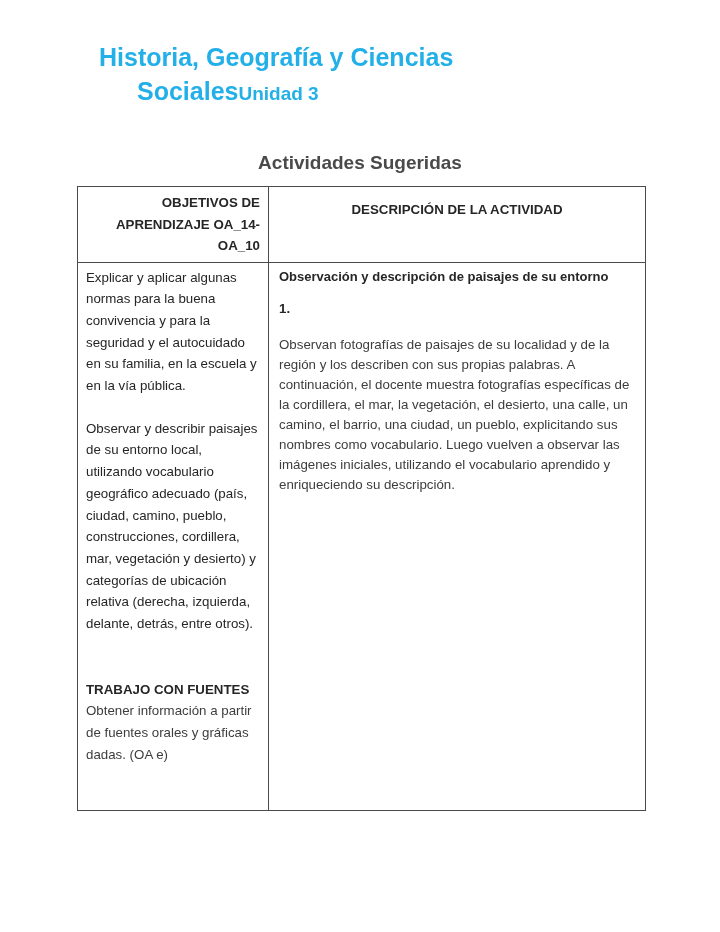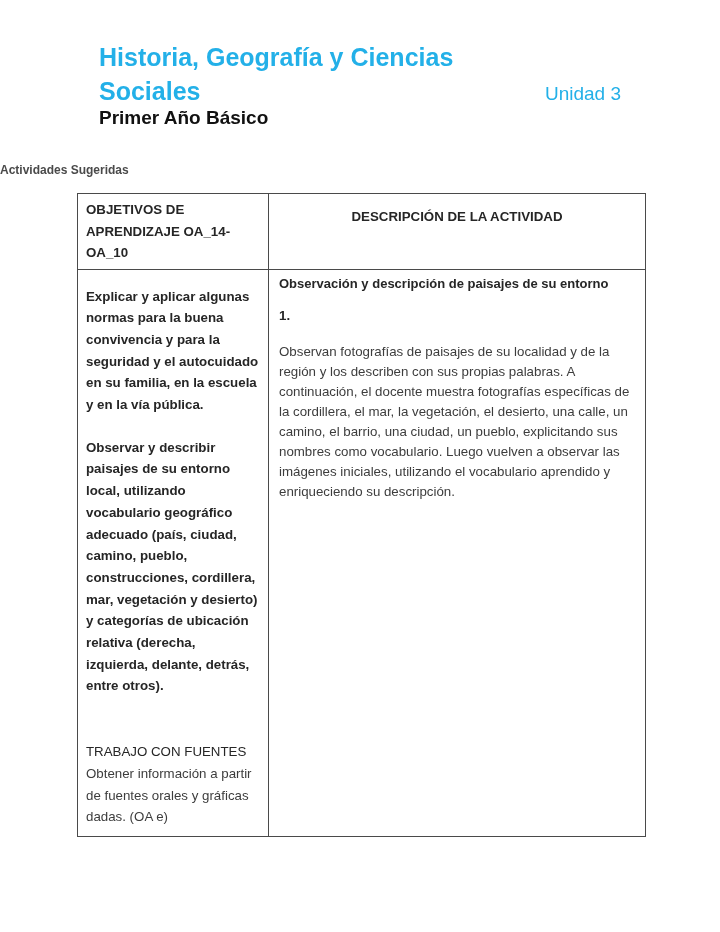--- a/index.html
+++ b/index.html
@@ -25,51 +25,51 @@
     padding: 38px 99px 0 99px;
   }
   .title-line1 {
     color: #23b0e8;
     font-size: 25px;
     font-weight: bold;
     line-height: 39px;
   }
   .header-row {
     display: flex;
-    justify-content: space-between;
     align-items: baseline;
+    margin-left: 38px;
   }
   .title-line2 {
     color: #23b0e8;
     font-size: 25px;
     font-weight: bold;
     line-height: 28px;
   }
   .unit-label {
     color: #23b0e8;
     font-size: 19px;
-    font-weight: normal;
+    font-weight: bold;
   }
   .course-label {
     color: #111111;
     font-size: 19px;
     font-weight: bold;
     line-height: 26px;
   }
   .oa-code {
     color: #23b0e8;
     font-size: 20px;
     font-weight: bold;
   }
   
   .section-title {
-    margin-top: 28px;
-    text-align: left;
+    margin-top: 47px;
+    text-align: center;
     color: #4a4a4a;
-    font-size: 12px;
+    font-size: 19px;
     font-weight: bold;
     line-height: 22px;
   }
   
   table.activities {
     margin-left: 77px;
     margin-top: 12px;
     width: 568px;
     border-collapse: collapse;
     table-layout: fixed;
@@ -78,43 +78,43 @@
   table.activities td {
     border: 1.5px solid #4a4a4a;
     vertical-align: top;
     font-size: 13.3px;
   }
   col.objectives-col { width: 191px; }
   col.description-col { width: 377px; }
   th.obj-header {
     height: 64px;
     padding: 5px 8px;
-    text-align: left;
+    text-align: right;
     font-weight: bold;
     line-height: 21.5px;
     color: #262626;
   }
   th.desc-header {
     padding: 12px 8px;
     text-align: center;
     font-weight: bold;
     line-height: 21.5px;
     color: #262626;
   }
   td.objectives-cell {
     height: 535px;
     padding: 4px 8px 8px 8px;
     line-height: 21.7px;
   }
   td.objectives-cell p {
-    margin: 12px 0 21px 0;
-    font-weight: bold;
+    margin: 0 0 21px 0;
+    font-weight: normal;
   }
   .sources-heading {
-    font-weight: normal;
+    font-weight: bold;
     margin-top: 44px;
   }
   .sources-text {
     font-weight: normal;
     color: #3d3d3d;
   }
   td.activity-cell {
     padding: 4px 10px 8px 10px;
     line-height: 20px;
   }
@@ -138,21 +138,20 @@
 
 <div class="page">
 
   <div class="header">
     <div class="title-line1">Historia, Geografía y Ciencias</div>
     <div class="header-row">
       <span class="title-line2">Sociales</span>
       <span class="unit-label">Unidad 3</span>
     </div>
     <div class="header-row">
-      <span class="course-label">Primer Año Básico</span>
     </div>
   </div>
 
   <div class="section-title">Actividades Sugeridas</div>
 
   <table class="activities">
     <colgroup>
       <col class="objectives-col">
       <col class="description-col">
     </colgroup>

